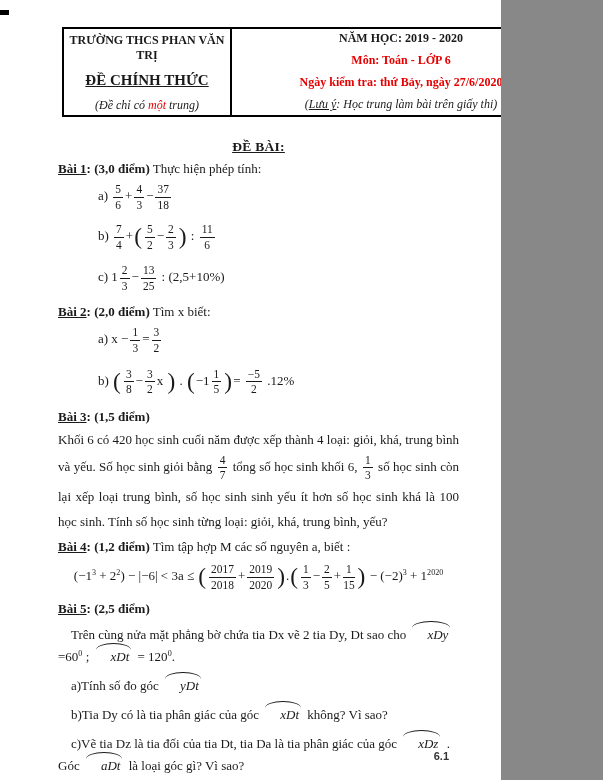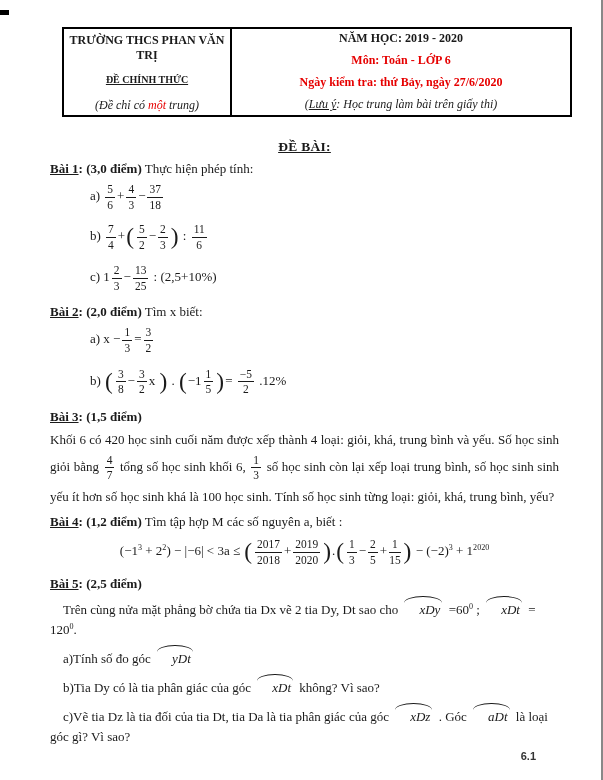--- a/index.html
+++ b/index.html
@@ -1,46 +1,46 @@
 <!DOCTYPE html>
 <html><head>
 <meta charset="utf-8">
 <style>
   html,body{margin:0;padding:0;background:#888;}
-  .page{position:relative;width:601px;height:780px;background:#ffffff;overflow:hidden;
+  .page{position:relative;width:501px;height:780px;background:#ffffff;overflow:hidden;
         font-family:"Liberation Serif","DejaVu Serif",serif;color:#1a1a1a;font-size:13px;}
   .scan-mark{position:absolute;left:0;top:10px;width:9px;height:5px;background:#000;}
 
   
   .hdr{position:absolute;top:27px;left:62px;width:510px;height:90px;
        border:2px solid #000;box-sizing:border-box;display:flex;}
   .hdr-left{width:168px;border-right:2px solid #000;box-sizing:border-box;
             display:flex;flex-direction:column;justify-content:space-between;
             text-align:center;padding:4px 2px 3px;}
   .hdr-right{flex:1;text-align:center;padding:2px 2px 0;display:flex;flex-direction:column;justify-content:space-between;padding-bottom:3px;}
   .hdr p{margin:0;line-height:14.5px;}
   .b{font-weight:bold;}
   .i{font-style:italic;}
   .u{text-decoration:underline;}
   .red{color:#e60000;}
   .school{font-size:12px;}
-  .official{font-size:10px;}
+  .official{font-size:15px;}
   .hnote{font-size:12px;}
   .hr-line{font-size:12px;}
 
   
-  .content{position:absolute;top:117px;left:50px;right:42px;}
+  .content{position:absolute;top:117px;left:58px;right:42px;}
   .debai{text-align:center;font-weight:bold;text-decoration:underline;font-size:13.5px;
          margin:22px 0 6px;letter-spacing:0.3px;}
   .prob-head{margin:6px 0 2px;font-size:13px;}
   .math-line{margin:4px 0 4px 40px;line-height:1.25;}
   .para{margin:2px 0 0;text-align:justify;line-height:25px;}
   .formula-center{text-align:center;margin:6px 0 4px;}
   .geo-line{margin:7px 0 0;text-indent:13px;line-height:20px;}
-  .footer-num{position:absolute;top:750px;right:65px;
+  .footer-num{position:absolute;top:750px;right:52px;
               font-family:"Liberation Sans","DejaVu Sans",sans-serif;
               font-weight:bold;font-size:11px;color:#333;}
 
   
   .frac{display:inline-block;vertical-align:middle;text-align:center;
         font-size:0.88em;margin:2px 2px;line-height:1.1;}
   .frac .num{display:block;border-bottom:1px solid currentColor;padding:0 2px 1px;}
   .frac .den{display:block;padding-top:1px;}
   .bigp{font-size:1.8em;vertical-align:middle;line-height:0.85;font-weight:400;display:inline-block;margin:0 1px;}
   .msup{vertical-align:super;font-size:0.62em;line-height:0;}

